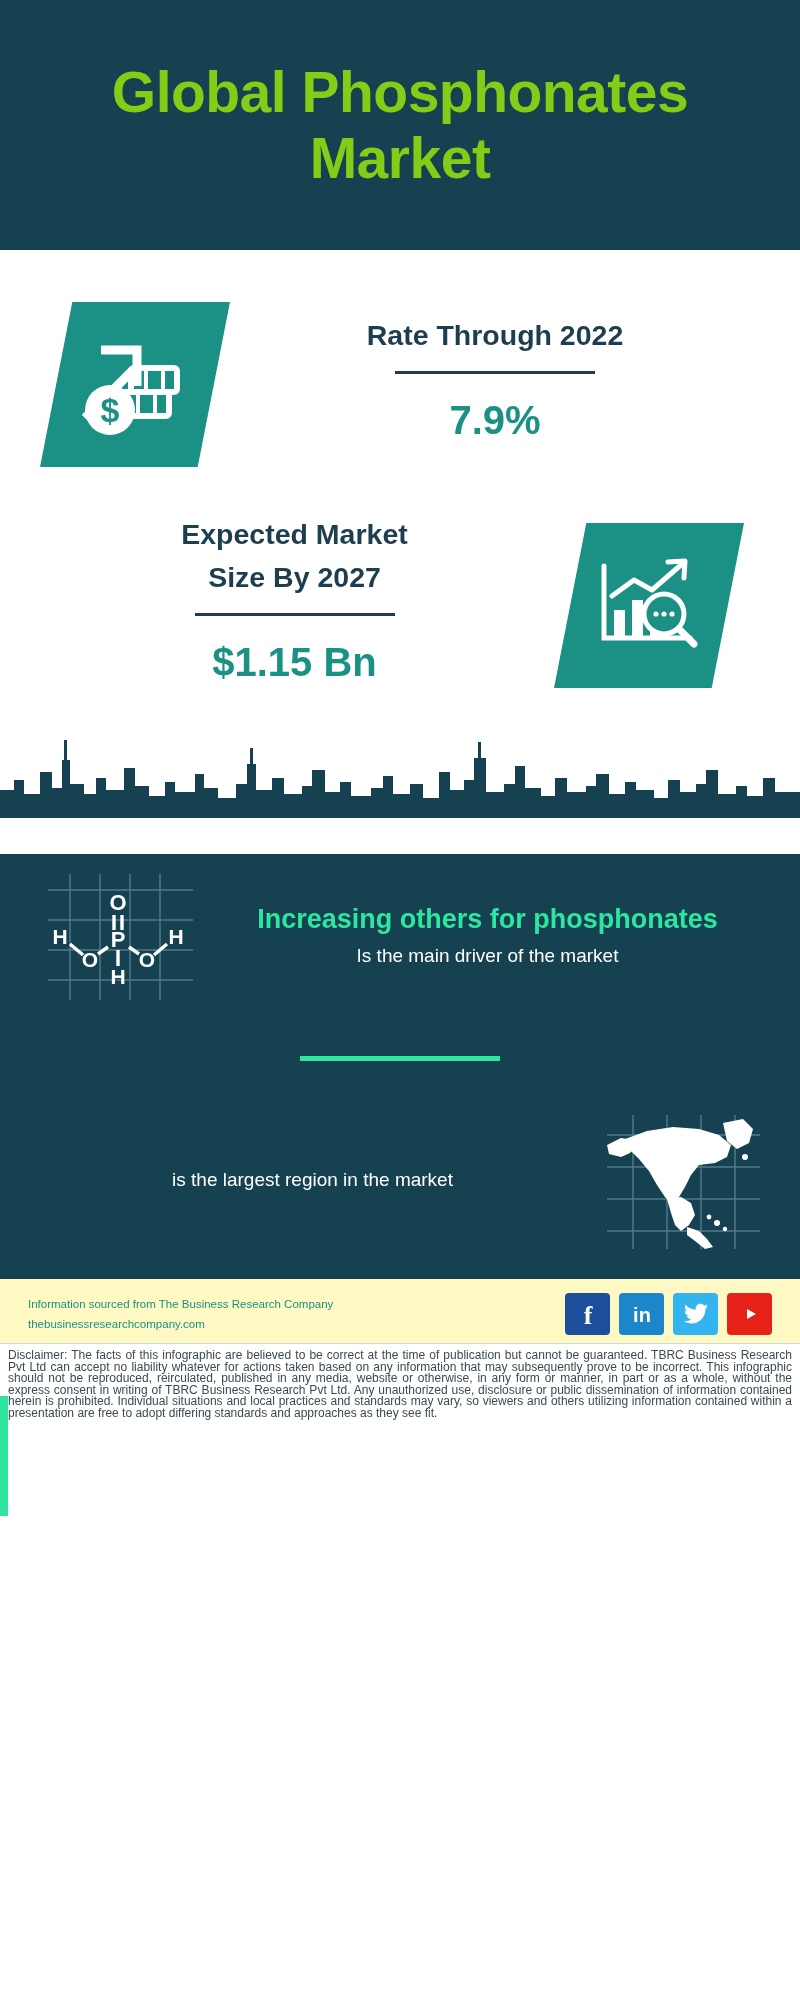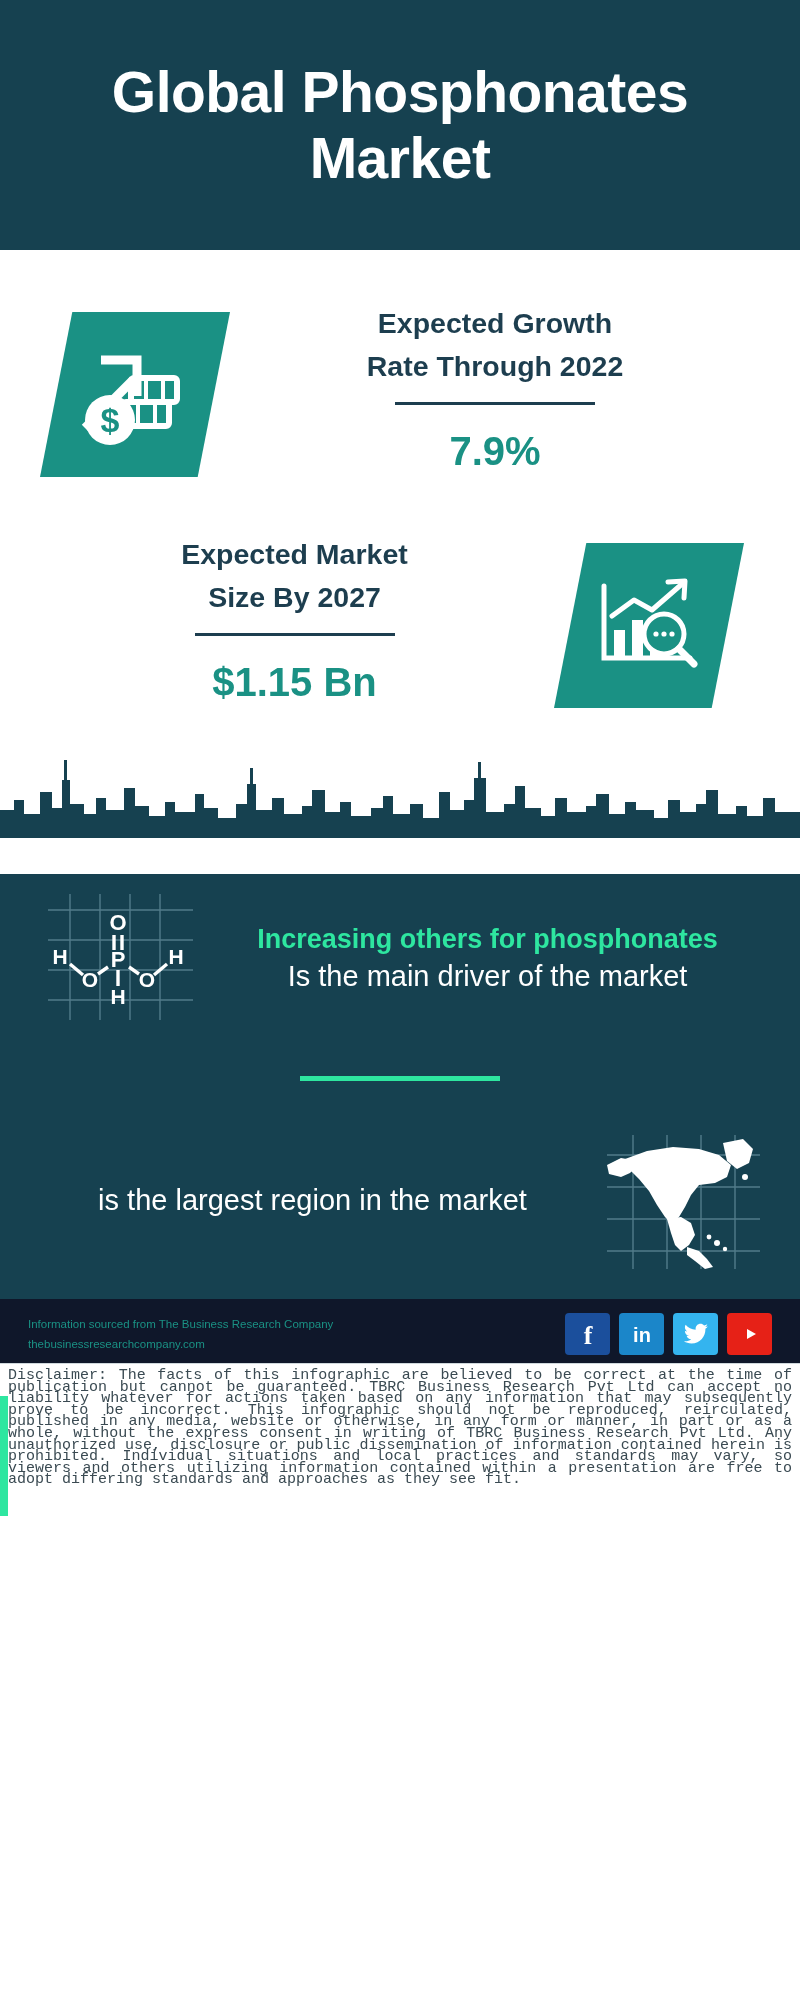--- a/index.html
+++ b/index.html
@@ -14,21 +14,21 @@
 
   
   .header{
     width:800px;height:250px;
     background:#164150;
     display:flex;align-items:center;justify-content:center;
     box-sizing:border-box;
     padding:0 60px;
   }
   .header-title{
-    color:#ffffff;
+    color:#84cc16;
     font-size:57px;
     line-height:66px;
     font-weight:bold;
     text-align:center;
     letter-spacing:-0.5px;
     font-family:"Liberation Sans", sans-serif;
   }
 
   
   .white-body{
@@ -130,36 +130,36 @@
   }
   .fact-head{
     color:#2ee6a0;
     font-size:27px;
     line-height:37px;
     font-weight:bold;
     font-family:"Liberation Sans", sans-serif;
   }
   .fact-sub{
     color:#ffffff;
-    font-size:29px;
+    font-size:19px;
     line-height:36px;
     font-weight:normal;
     font-family:"Liberation Sans", sans-serif;
   }
 
   .mid-divider{
     width:200px;height:5px;
     background:#2ee6a0;
     margin:44px auto 44px auto;
   }
 
   
   .footer{
     width:800px;
-    background:#0f172a;
+    background:#fef9c3;
     box-sizing:border-box;
     padding:14px 28px 8px 28px;
     display:flex;
     align-items:center;
     justify-content:space-between;
   }
   .footer-left{
     color:#1a9184;
     font-size:11.5px;
     line-height:20px;
@@ -177,24 +177,24 @@
 
   .disclaimer-wrap{
     width:800px;
     box-sizing:border-box;
     padding:6px 8px 6px 8px;
     border-top:1px solid #cfd8dc;
     background:#ffffff;
   }
   .disclaimer{
     color:#3a4a52;
-    font-size:15px;
+    font-size:12px;
     line-height:11.6px;
     text-align:justify;
-    font-family:Liberation Mono, monospace;
+    font-family:Liberation Sans, sans-serif;
   }
 
   .leftbar{
     position:absolute;
     left:0;top:1396px;
     width:8px;height:120px;
     background:#2ee6a0;
   }
 </style>
 </head>
@@ -223,21 +223,20 @@
             <rect x="48" y="62" width="46" height="24" fill="none" stroke="#ffffff" stroke-width="6" rx="3"></rect>
             <line x1="63" y1="64" x2="63" y2="84" stroke="#ffffff" stroke-width="4"></line>
             <line x1="80" y1="64" x2="80" y2="84" stroke="#ffffff" stroke-width="4"></line>
 
             <circle cx="35" cy="80" r="25" fill="#ffffff"></circle>
             <text x="35" y="92" font-size="34" font-weight="bold" fill="#1a9184" text-anchor="middle" font-family="Liberation Sans, sans-serif">$</text>
           </svg>
         </div>
       </div>
       <div class="stat-text">
-        <div class="stat-label">Expected Growth</div>
         <div class="stat-label">Rate Through 2022</div>
         <div class="stat-rule"></div>
         <div class="stat-value">7.9%</div>
       </div>
     </div>
 
     <div class="stat-row two">
       <div class="stat-text">
         <div class="stat-label">Expected Market</div>
         <div class="stat-label">Size By 2027</div>

